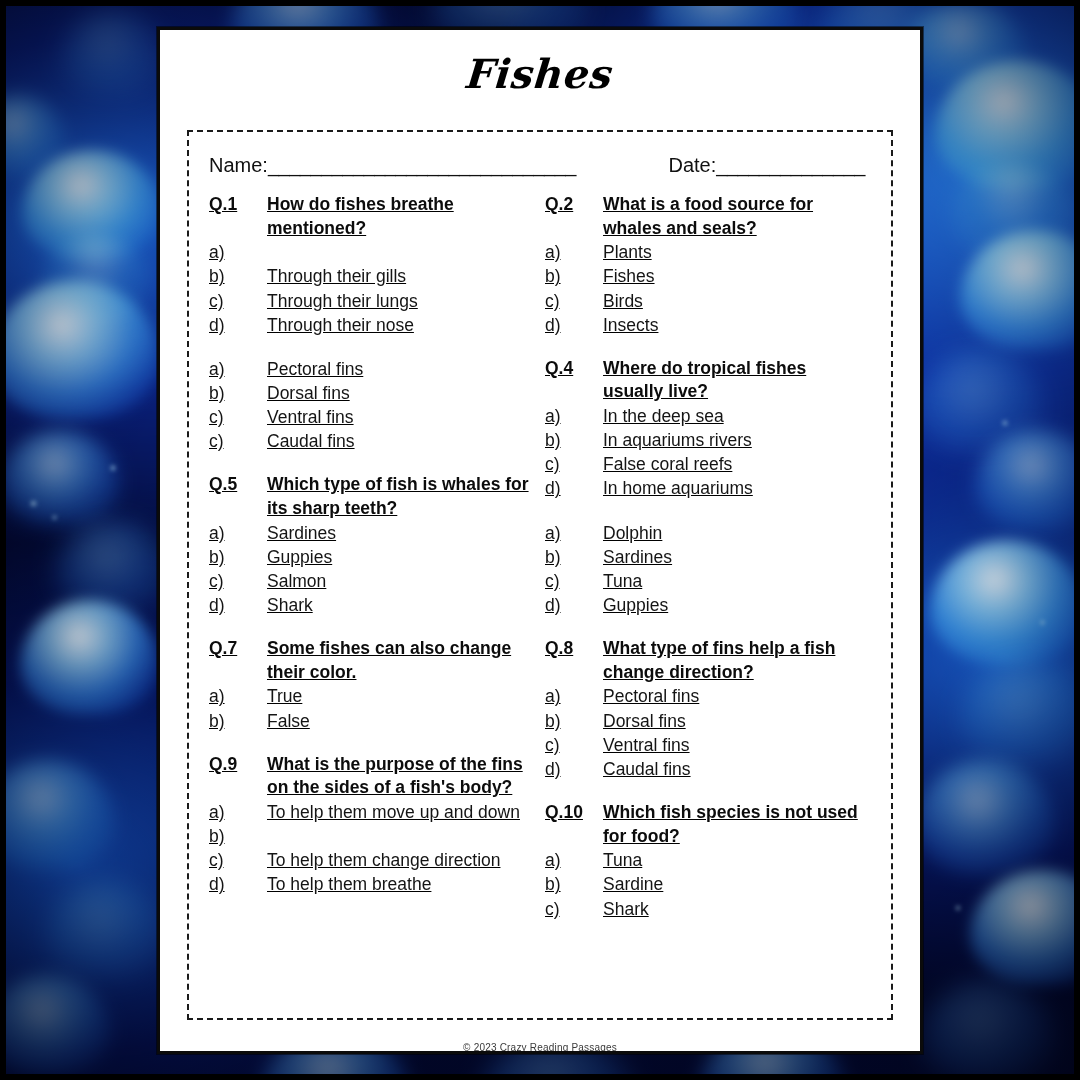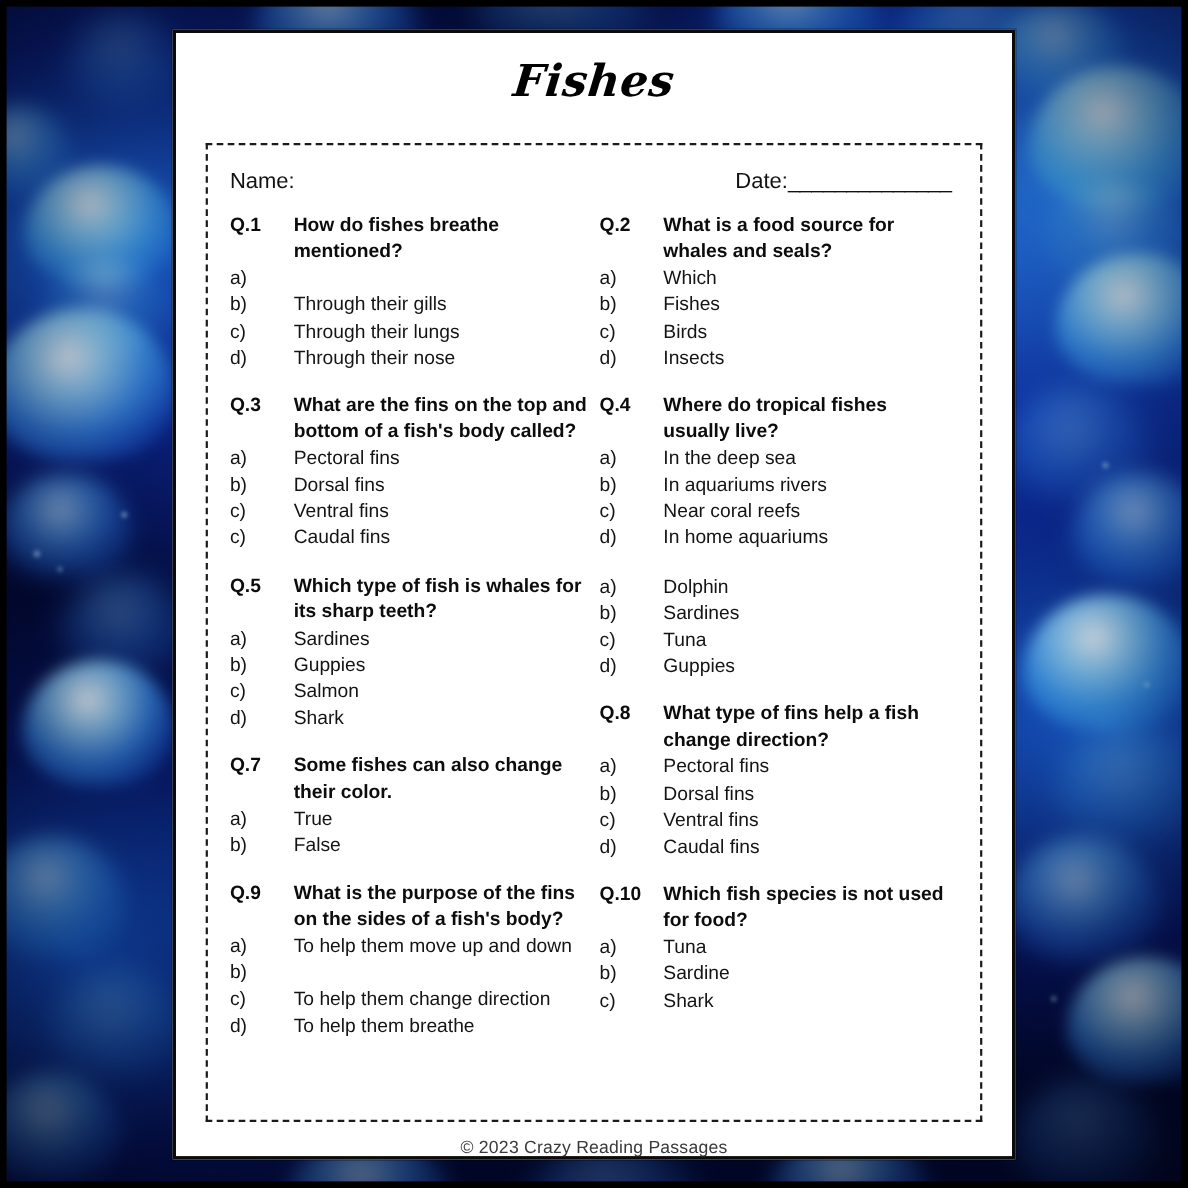--- a/index.html
+++ b/index.html
@@ -159,21 +159,21 @@
     gap: 10px;
     margin-top: 16px;
     padding: 0 4px;
   }
   .qcol {
     width: 50%;
     display: flex;
     flex-direction: column;
   }
 
-  .question-block { margin-bottom: 18px; }
+  .question-block { margin-bottom: 18px; text-decoration: underline; }
 
   .q-head {
     display: flex;
     align-items: flex-start;
     font-weight: 700;
     font-size: 17.5px;
     line-height: 1.35;
     color: #0c0c0c;
   }
   .q-num {
@@ -201,21 +201,21 @@
   .opt-text { flex: 1 1 auto; }
   .gap-md { margin-bottom: 20px; }
 
   
   #footer {
     position: absolute;
     left: 0;
     right: 0;
     bottom: 20px;
     text-align: center;
-    font-size: 16px;
+    font-size: 10px;
     color: #3a3a3a;
     letter-spacing: 0.2px;
   }
 </style>
 </head>
 <body>
 
 <div id="bg-wrap">
   <div id="bg-base"></div>
 
@@ -267,20 +267,21 @@
 <div id="page">
   <div id="page-inner">
 
     <h1 id="worksheet-title">Fishes</h1>
 
     <div id="dashed-box">
 
       <div id="namedate-row">
         <div id="name-field">
           <span class="nd-label">Name:</span>
+          <span class="nd-rule">_____________________________</span>
         </div>
         <div id="date-field">
           <span class="nd-label">Date:</span>
           <span class="nd-rule">______________</span>
         </div>
       </div>
 
       <div id="questions">
 
         <div class="qcol">
@@ -301,24 +302,20 @@
               <span class="opt-key">c)</span>
               <span class="opt-text">Through their lungs</span>
             </div>
             <div class="opt-row">
               <span class="opt-key">d)</span>
               <span class="opt-text">Through their nose</span>
             </div>
           </div>
 
           <div class="question-block gap-md">
-            <div class="q-head">
-              <span class="q-num">Q.3</span>
-              <span class="q-text">What are the fins on the top and bottom of a fish's body called?</span>
-            </div>
             <div class="opt-row">
               <span class="opt-key">a)</span>
               <span class="opt-text">Pectoral fins</span>
             </div>
             <div class="opt-row">
               <span class="opt-key">b)</span>
               <span class="opt-text">Dorsal fins</span>
             </div>
             <div class="opt-row">
               <span class="opt-key">c)</span>
@@ -394,21 +391,21 @@
 
         <div class="qcol">
 
           <div class="question-block gap-md">
             <div class="q-head">
               <span class="q-num">Q.2</span>
               <span class="q-text">What is a food source for whales and seals?</span>
             </div>
             <div class="opt-row">
               <span class="opt-key">a)</span>
-              <span class="opt-text">Which</span>
+              <span class="opt-text">Plants</span>
             </div>
             <div class="opt-row">
               <span class="opt-key">b)</span>
               <span class="opt-text">Fishes</span>
             </div>
             <div class="opt-row">
               <span class="opt-key">c)</span>
               <span class="opt-text">Birds</span>
             </div>
             <div class="opt-row">
@@ -425,21 +422,21 @@
             <div class="opt-row">
               <span class="opt-key">a)</span>
               <span class="opt-text">In the deep sea</span>
             </div>
             <div class="opt-row">
               <span class="opt-key">b)</span>
               <span class="opt-text">In aquariums rivers</span>
             </div>
             <div class="opt-row">
               <span class="opt-key">c)</span>
-              <span class="opt-text">Near coral reefs</span>
+              <span class="opt-text">False coral reefs</span>
             </div>
             <div class="opt-row">
               <span class="opt-key">d)</span>
               <span class="opt-text">In home aquariums</span>
             </div>
           </div>
 
           <div class="question-block gap-md">
             <div class="opt-row">
               <span class="opt-key">a)</span>

